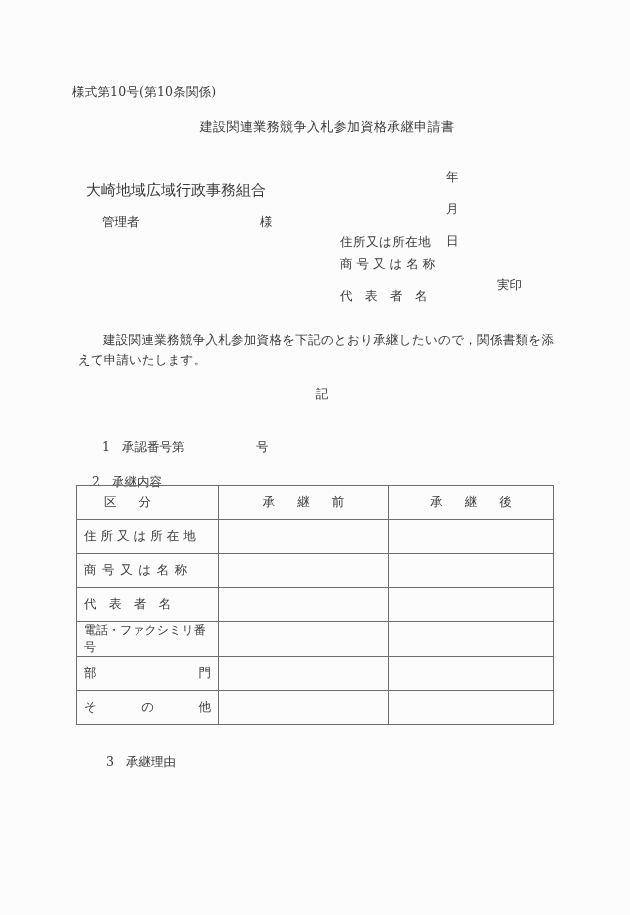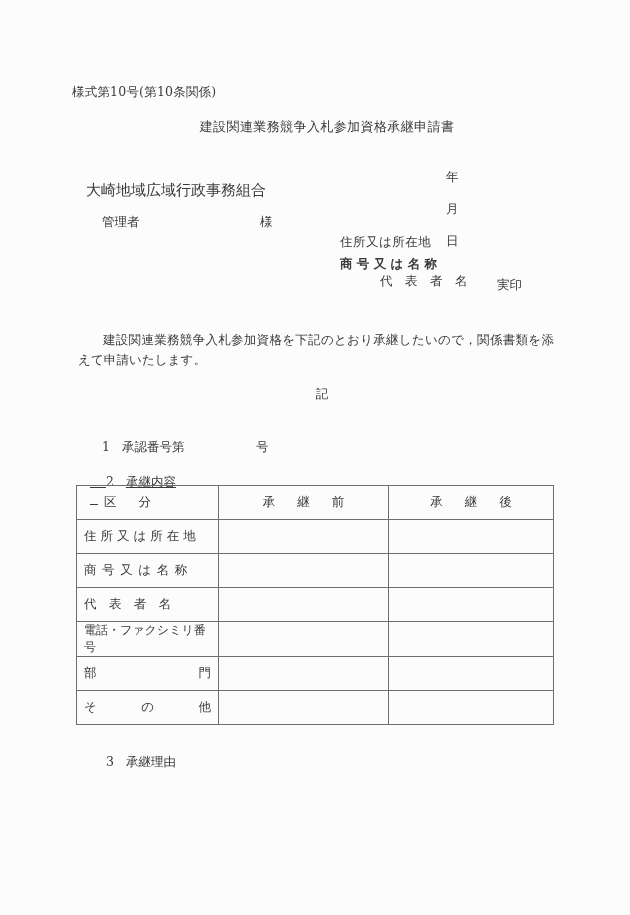--- a/index.html
+++ b/index.html
@@ -69,22 +69,22 @@
     font-size: 12.5px;
   }
   #addressee-role-row .role { display: inline-block; width: 158px; }
 
   
   .applicant-row {
     left: 340px;
     font-size: 12.5px;
   }
   #applicant-address { top: 234px; }
-  #applicant-name    { top: 256px; font-weight: bold; }
-  #applicant-rep     { top: 273px; margin-left: 40px; }
+  #applicant-name    { top: 256px; }
+  #applicant-rep     { top: 288px; }
 
   .sp-wide   { letter-spacing: 0.5px; }
 
   #seal-label {
     left: 497px;
     top: 277px;
     font-size: 12.5px;
   }
 
   
@@ -108,21 +108,21 @@
     text-align: center;
     font-size: 12.5px;
     padding-left: 14px;
   }
 
   
   .item-line { font-size: 12.5px; }
   #item-1 { left: 86px; top: 424px; }
   #item-1 .num   { display: inline-block; width: 20px; }
   #item-1 .label { display: inline-block; width: 134px; }
-  #item-2 { left: 90px; top: 459px; text-decoration: underline; }
+  #item-2 { left: 76px; top: 459px; }
   #item-2 .num   { display: inline-block; width: 20px; }
   #item-3 { left: 90px; top: 739px; }
   #item-3 .num   { display: inline-block; width: 20px; }
 
   
   #succession-table {
     position: absolute;
     left: 76px;
     top: 478px;
     width: 477px;

